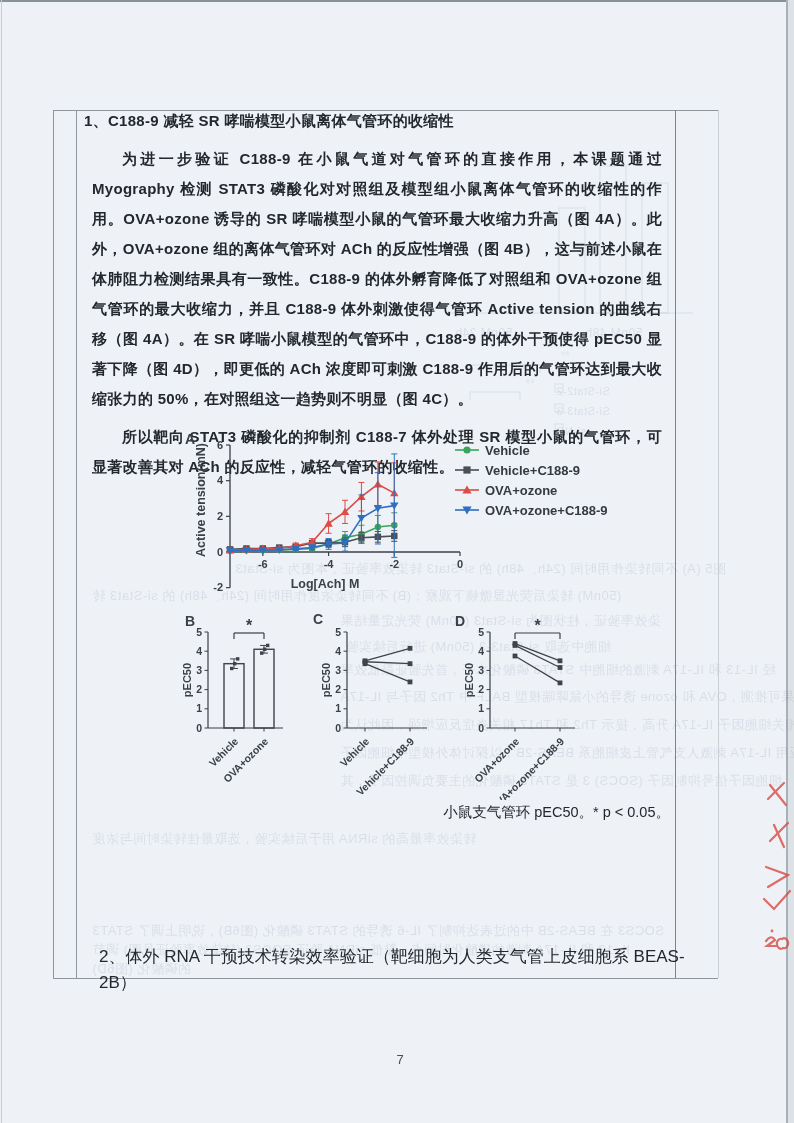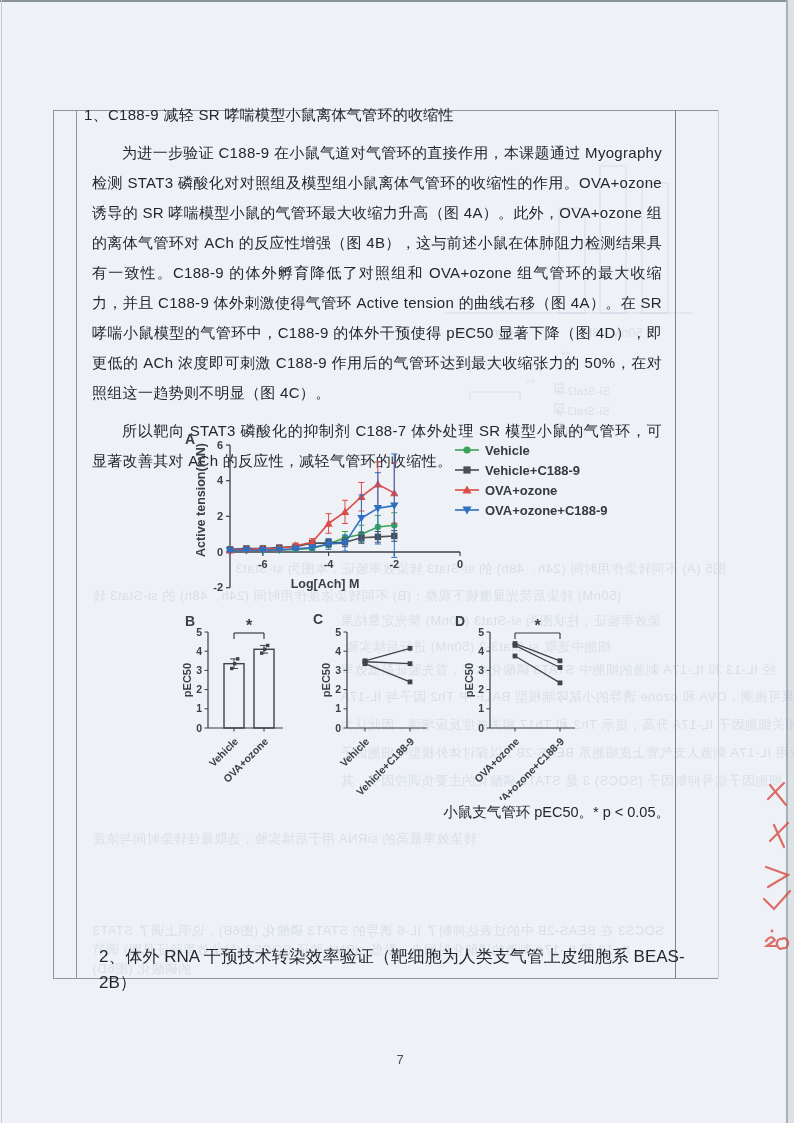--- a/index.html
+++ b/index.html
@@ -8,21 +8,21 @@
     background:#eef1f6;
     font-family:"Liberation Sans", sans-serif;
     color:#23282e;
   }
   .edge-top{position:absolute;left:0;top:0;width:794px;height:2px;background:#39434d;opacity:.55;}
   .edge-left{position:absolute;left:1px;top:0;width:1px;height:1123px;background:#c6cdd4;}
   .edge-right{position:absolute;left:786px;top:0;width:2px;height:1123px;background:#a8b1b9;}
   .edge-right2{position:absolute;left:788px;top:0;width:6px;height:1123px;background:#dde2e7;}
   .bline{position:absolute;background:#8f959d;}
   .bline.faint{background:#c9cfd7;}
-  .textcol{position:absolute;left:84px;top:100px;width:586px;}
+  .textcol{position:absolute;left:84px;top:106px;width:586px;font-weight:bold;}
   .h1{font-size:15px;line-height:30px;letter-spacing:.3px;}
   .body-p{font-size:15px;line-height:30px;text-align:justify;text-indent:2em;margin:8px;letter-spacing:.3px;}
   .caption-wrap{position:absolute;left:84px;top:798px;width:586px;}
   .caption{font-size:14.5px;line-height:29px;text-align:justify;margin:0;text-indent:2em;}
   .caption .cb{font-weight:bold;}
   .caption-last{font-size:14.5px;line-height:29px;text-align:right;}
   .h2{position:absolute;left:84px;top:944px;width:586px;font-size:17px;line-height:26px;margin-left:15px;}
   .pagenum{position:absolute;left:380px;top:1052px;width:40px;text-align:center;font-size:13px;color:#4a5056;}
   .bleed{
     position:absolute; transform:scaleX(-1); color:#64799f; opacity:.15;

